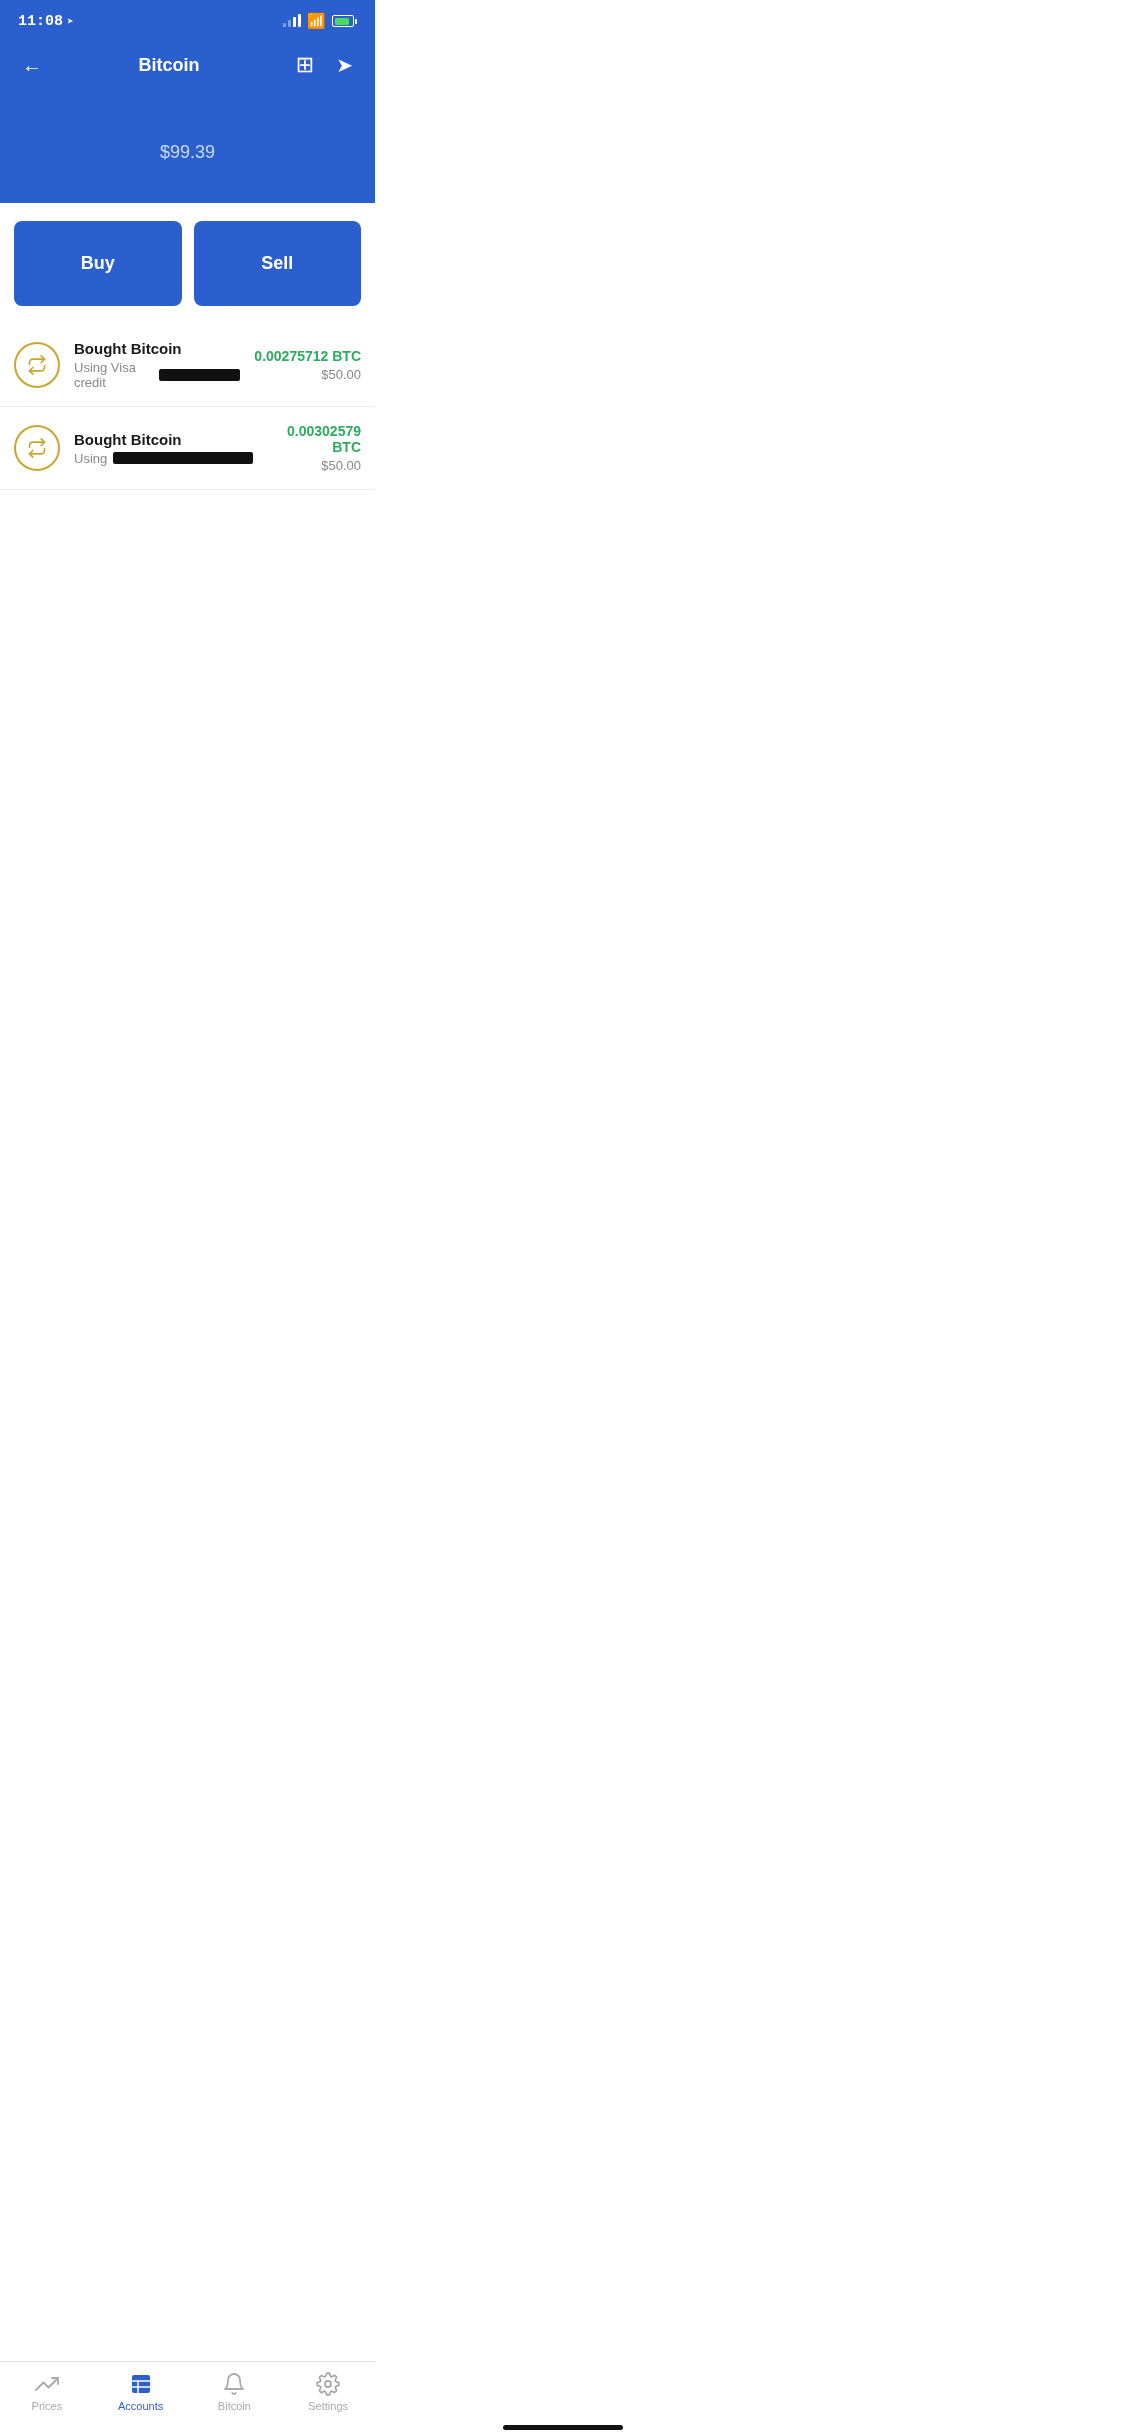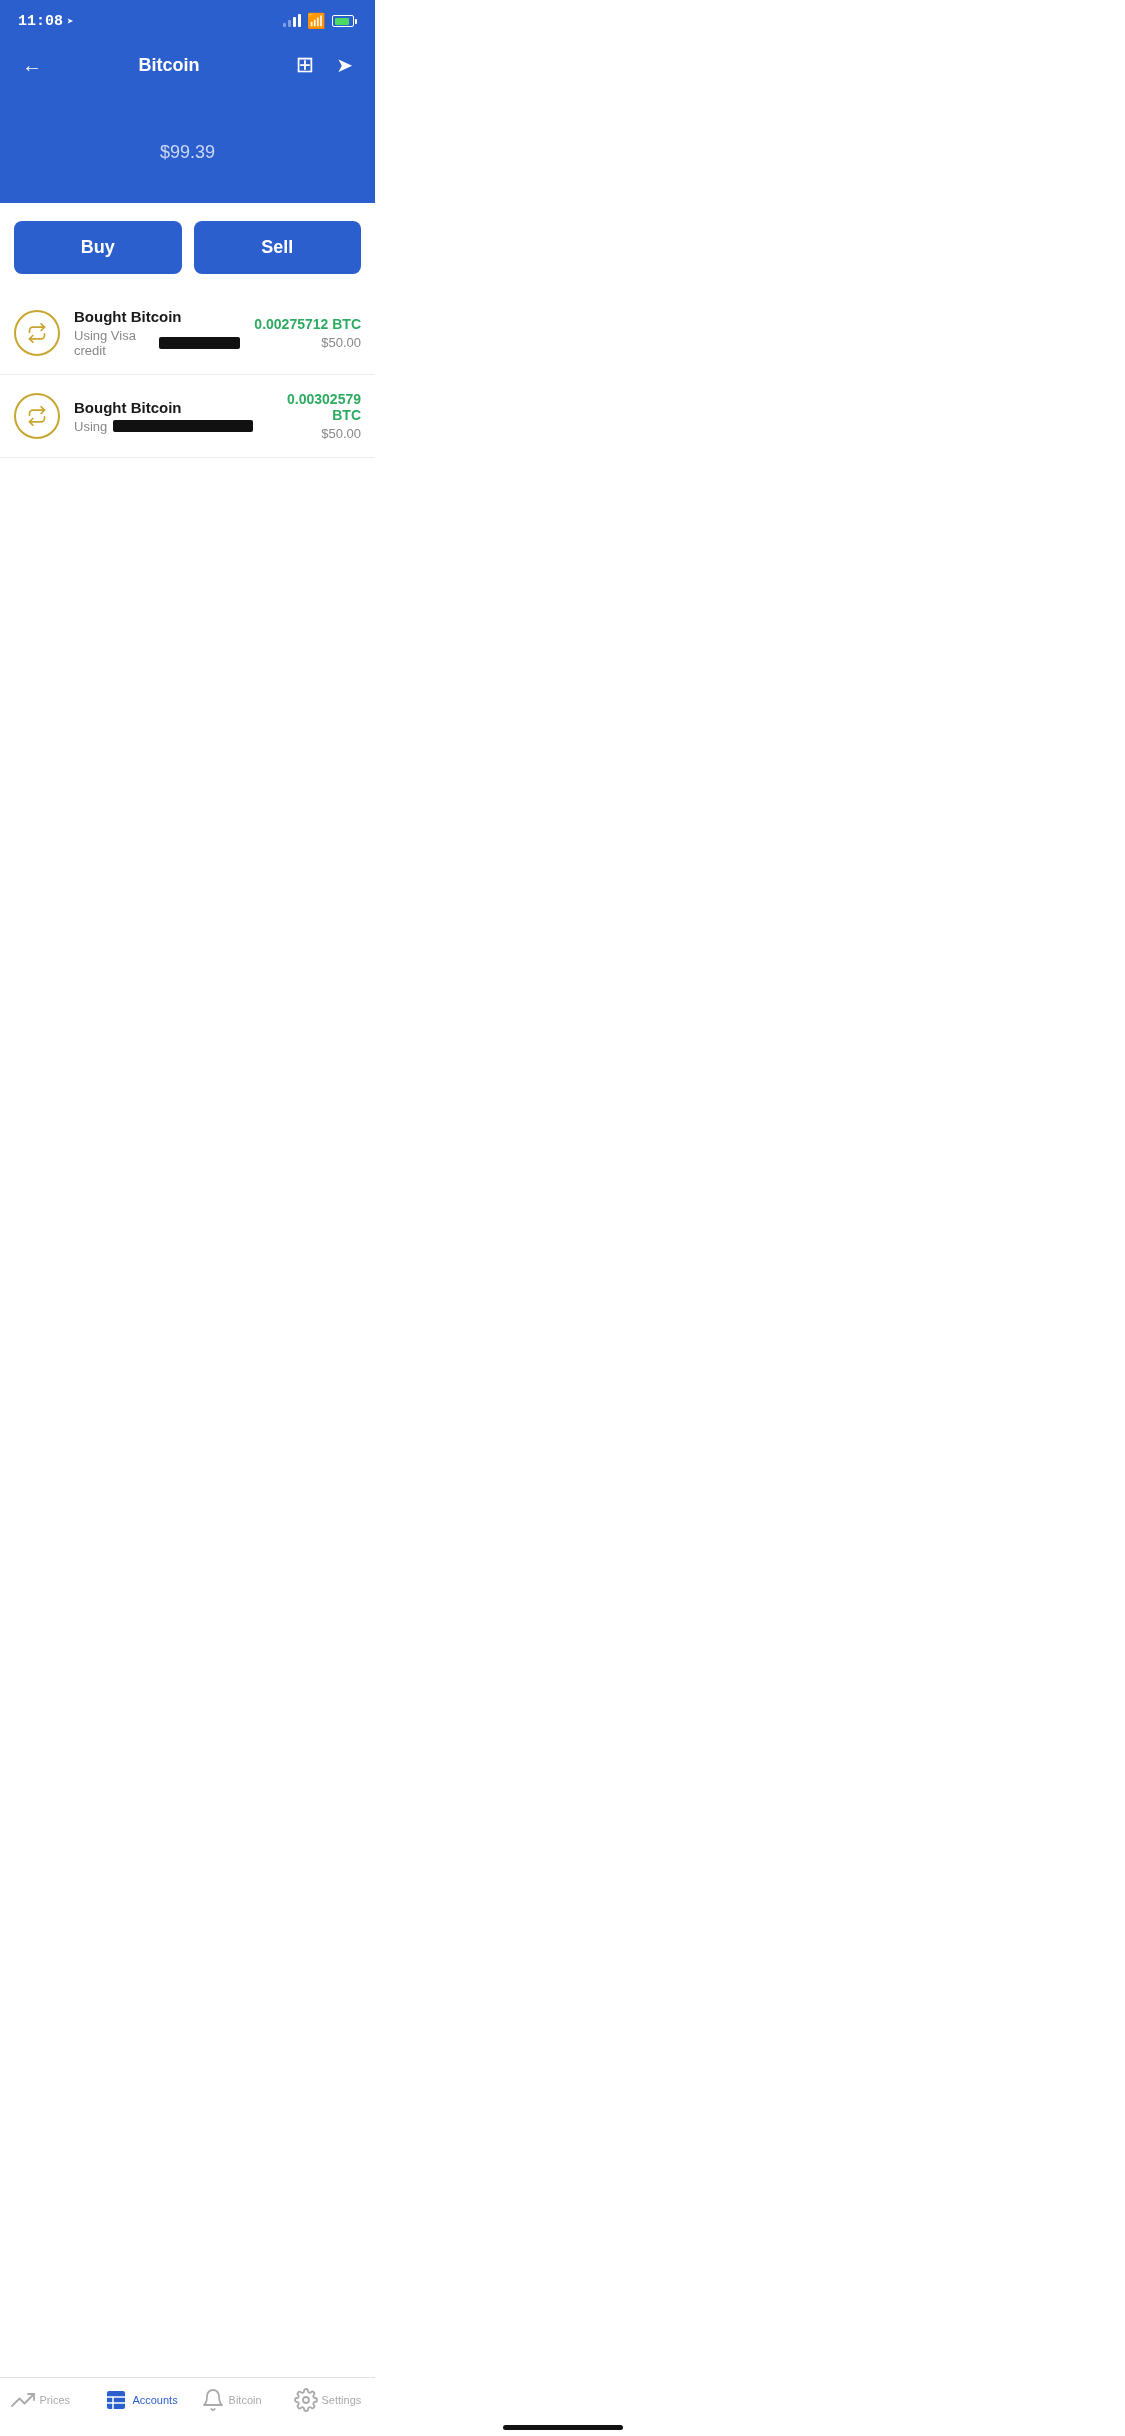--- a/index.html
+++ b/index.html
@@ -95,21 +95,21 @@
 
     
     .action-buttons {
       display: flex;
       gap: 12px;
       padding: 18px 14px;
       background: white;
     }
     .action-btn {
       flex: 1;
-      padding: 16px;
+      padding: 32px;
       border: none;
       border-radius: 8px;
       font-size: 18px;
       font-weight: 600;
       color: white;
       background: #2b5fce;
       cursor: pointer;
     }
 
     
@@ -180,21 +180,21 @@
       left: 0;
       width: 375px;
       background: white;
       border-top: 1px solid #e0e0e0;
       display: flex;
       justify-content: space-around;
       padding: 10px 0 24px;
     }
     .nav-item {
       display: flex;
-      flex-direction: row;
+      flex-direction: column;
       align-items: center;
       gap: 4px;
       cursor: pointer;
       min-width: 70px;
     }
     .nav-label {
       font-size: 11px;
       color: #aaa;
     }
     .nav-label.active {

